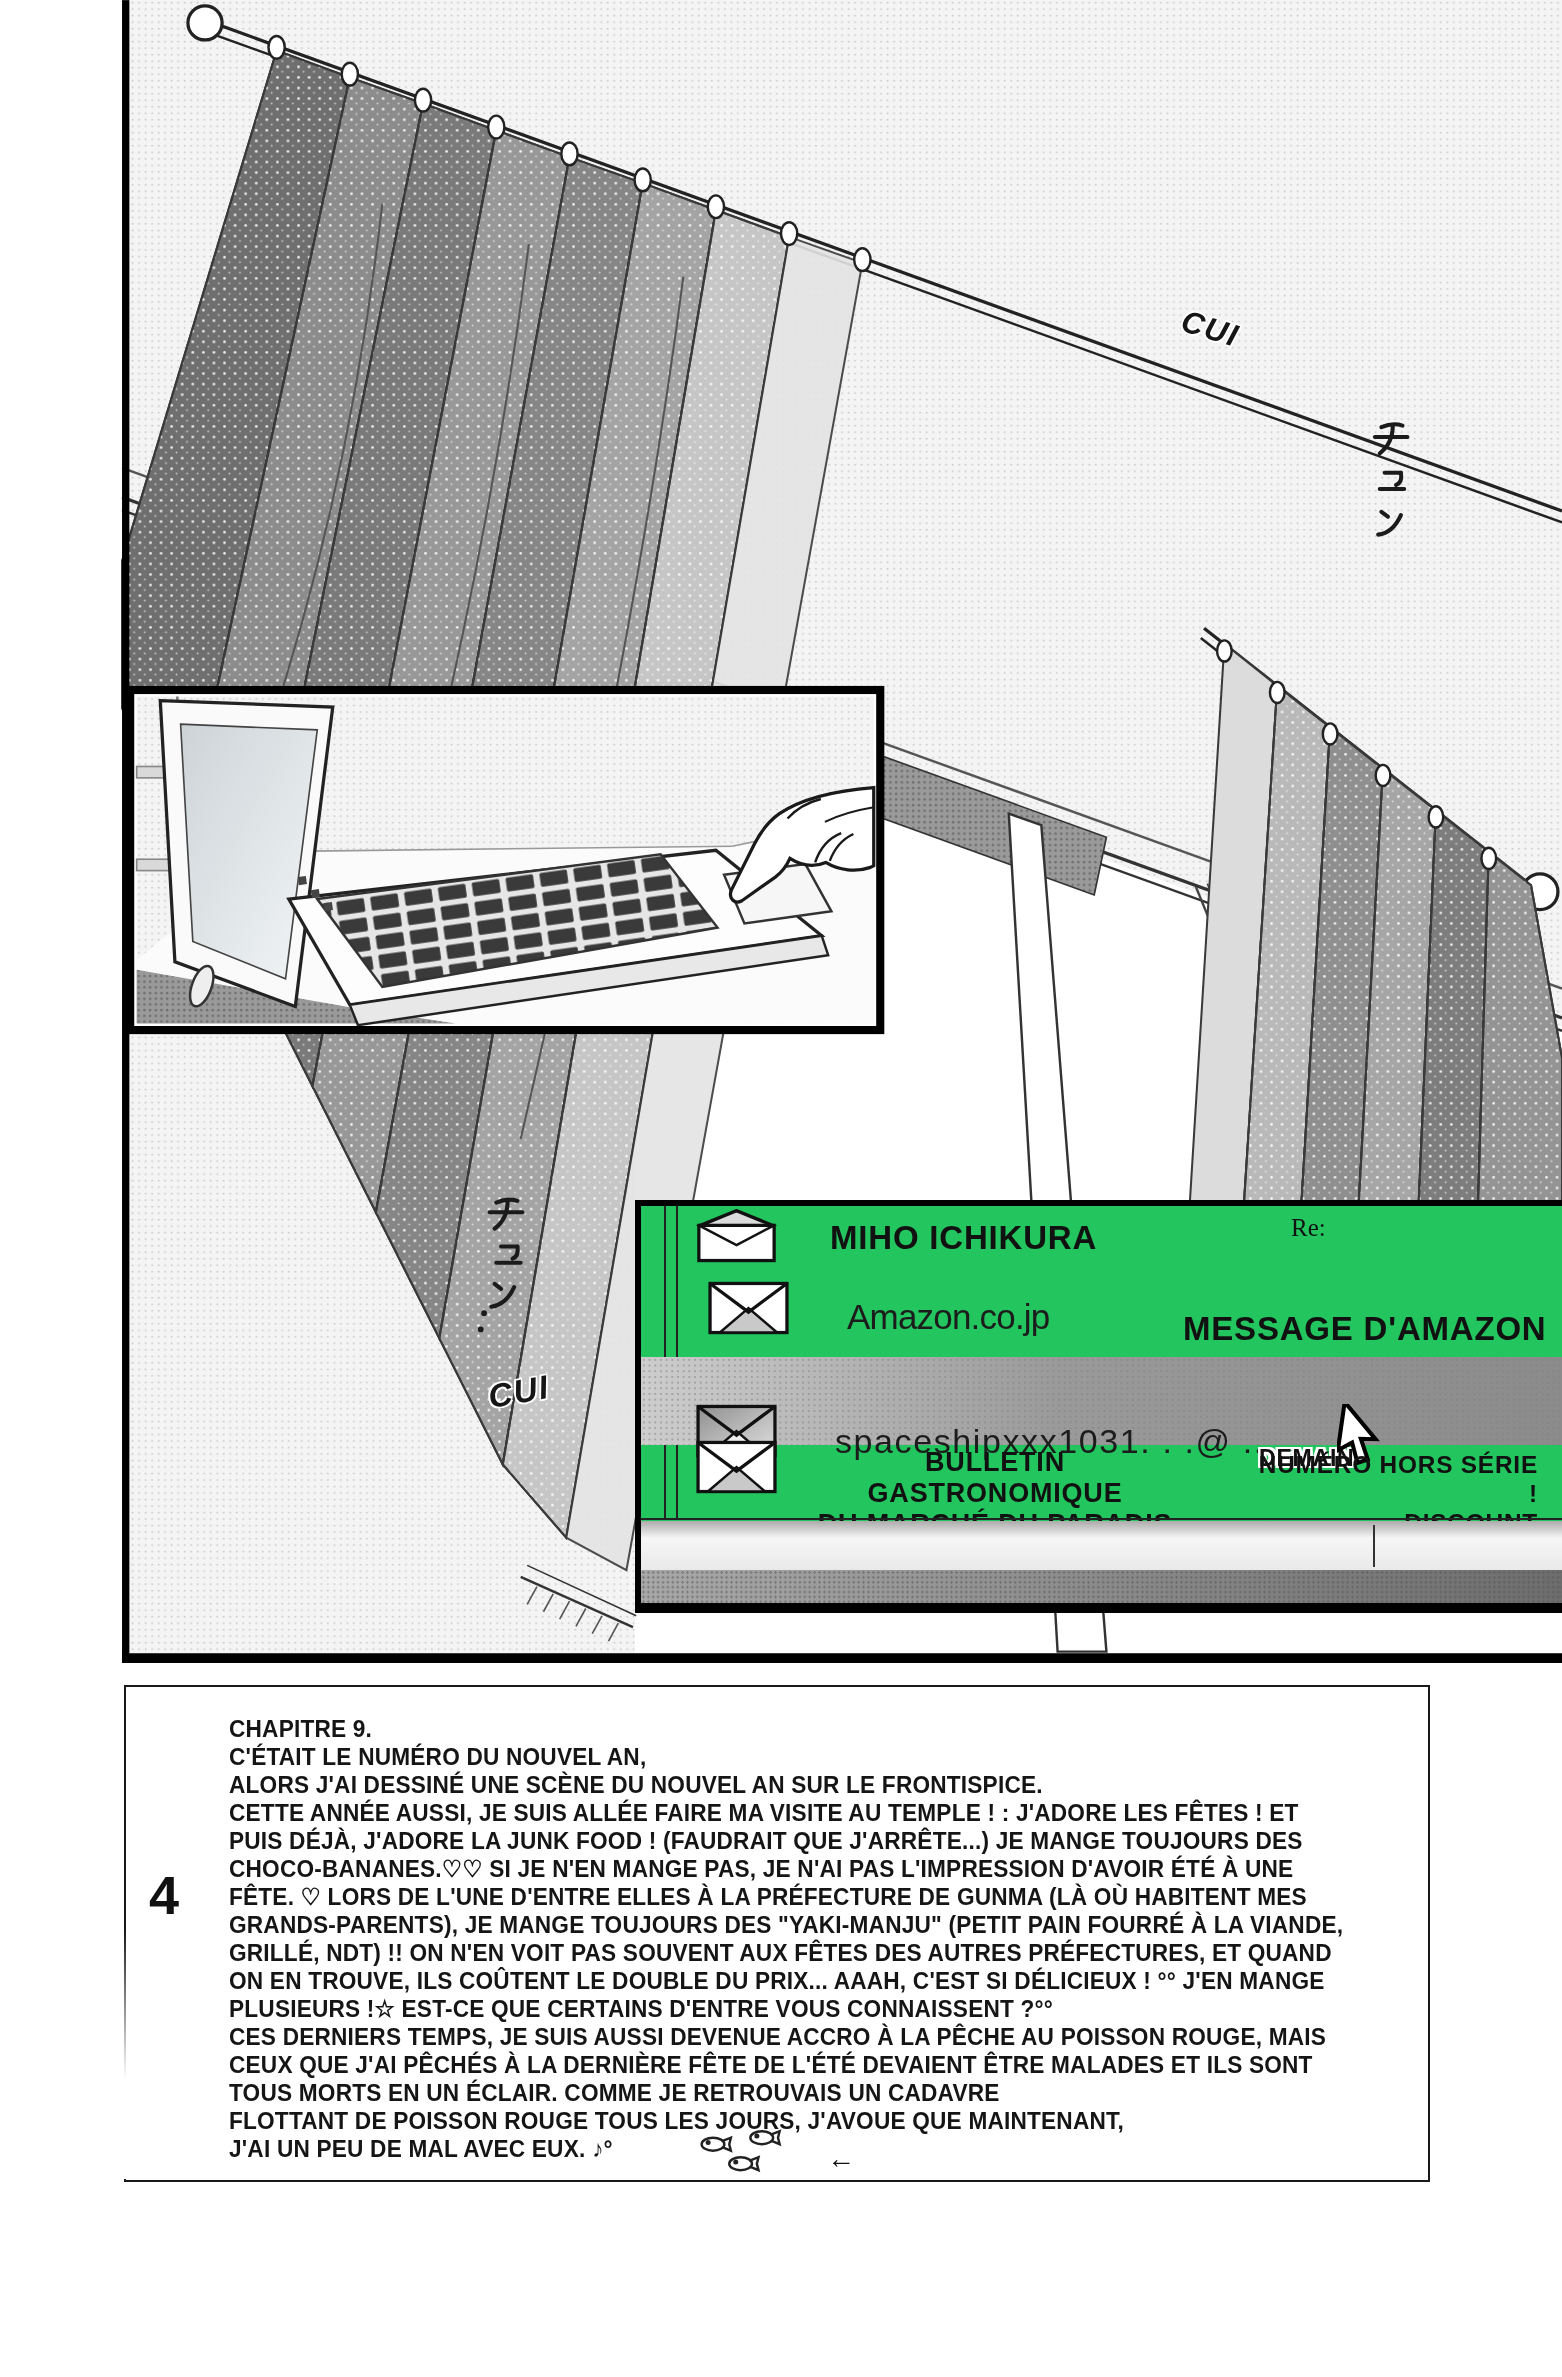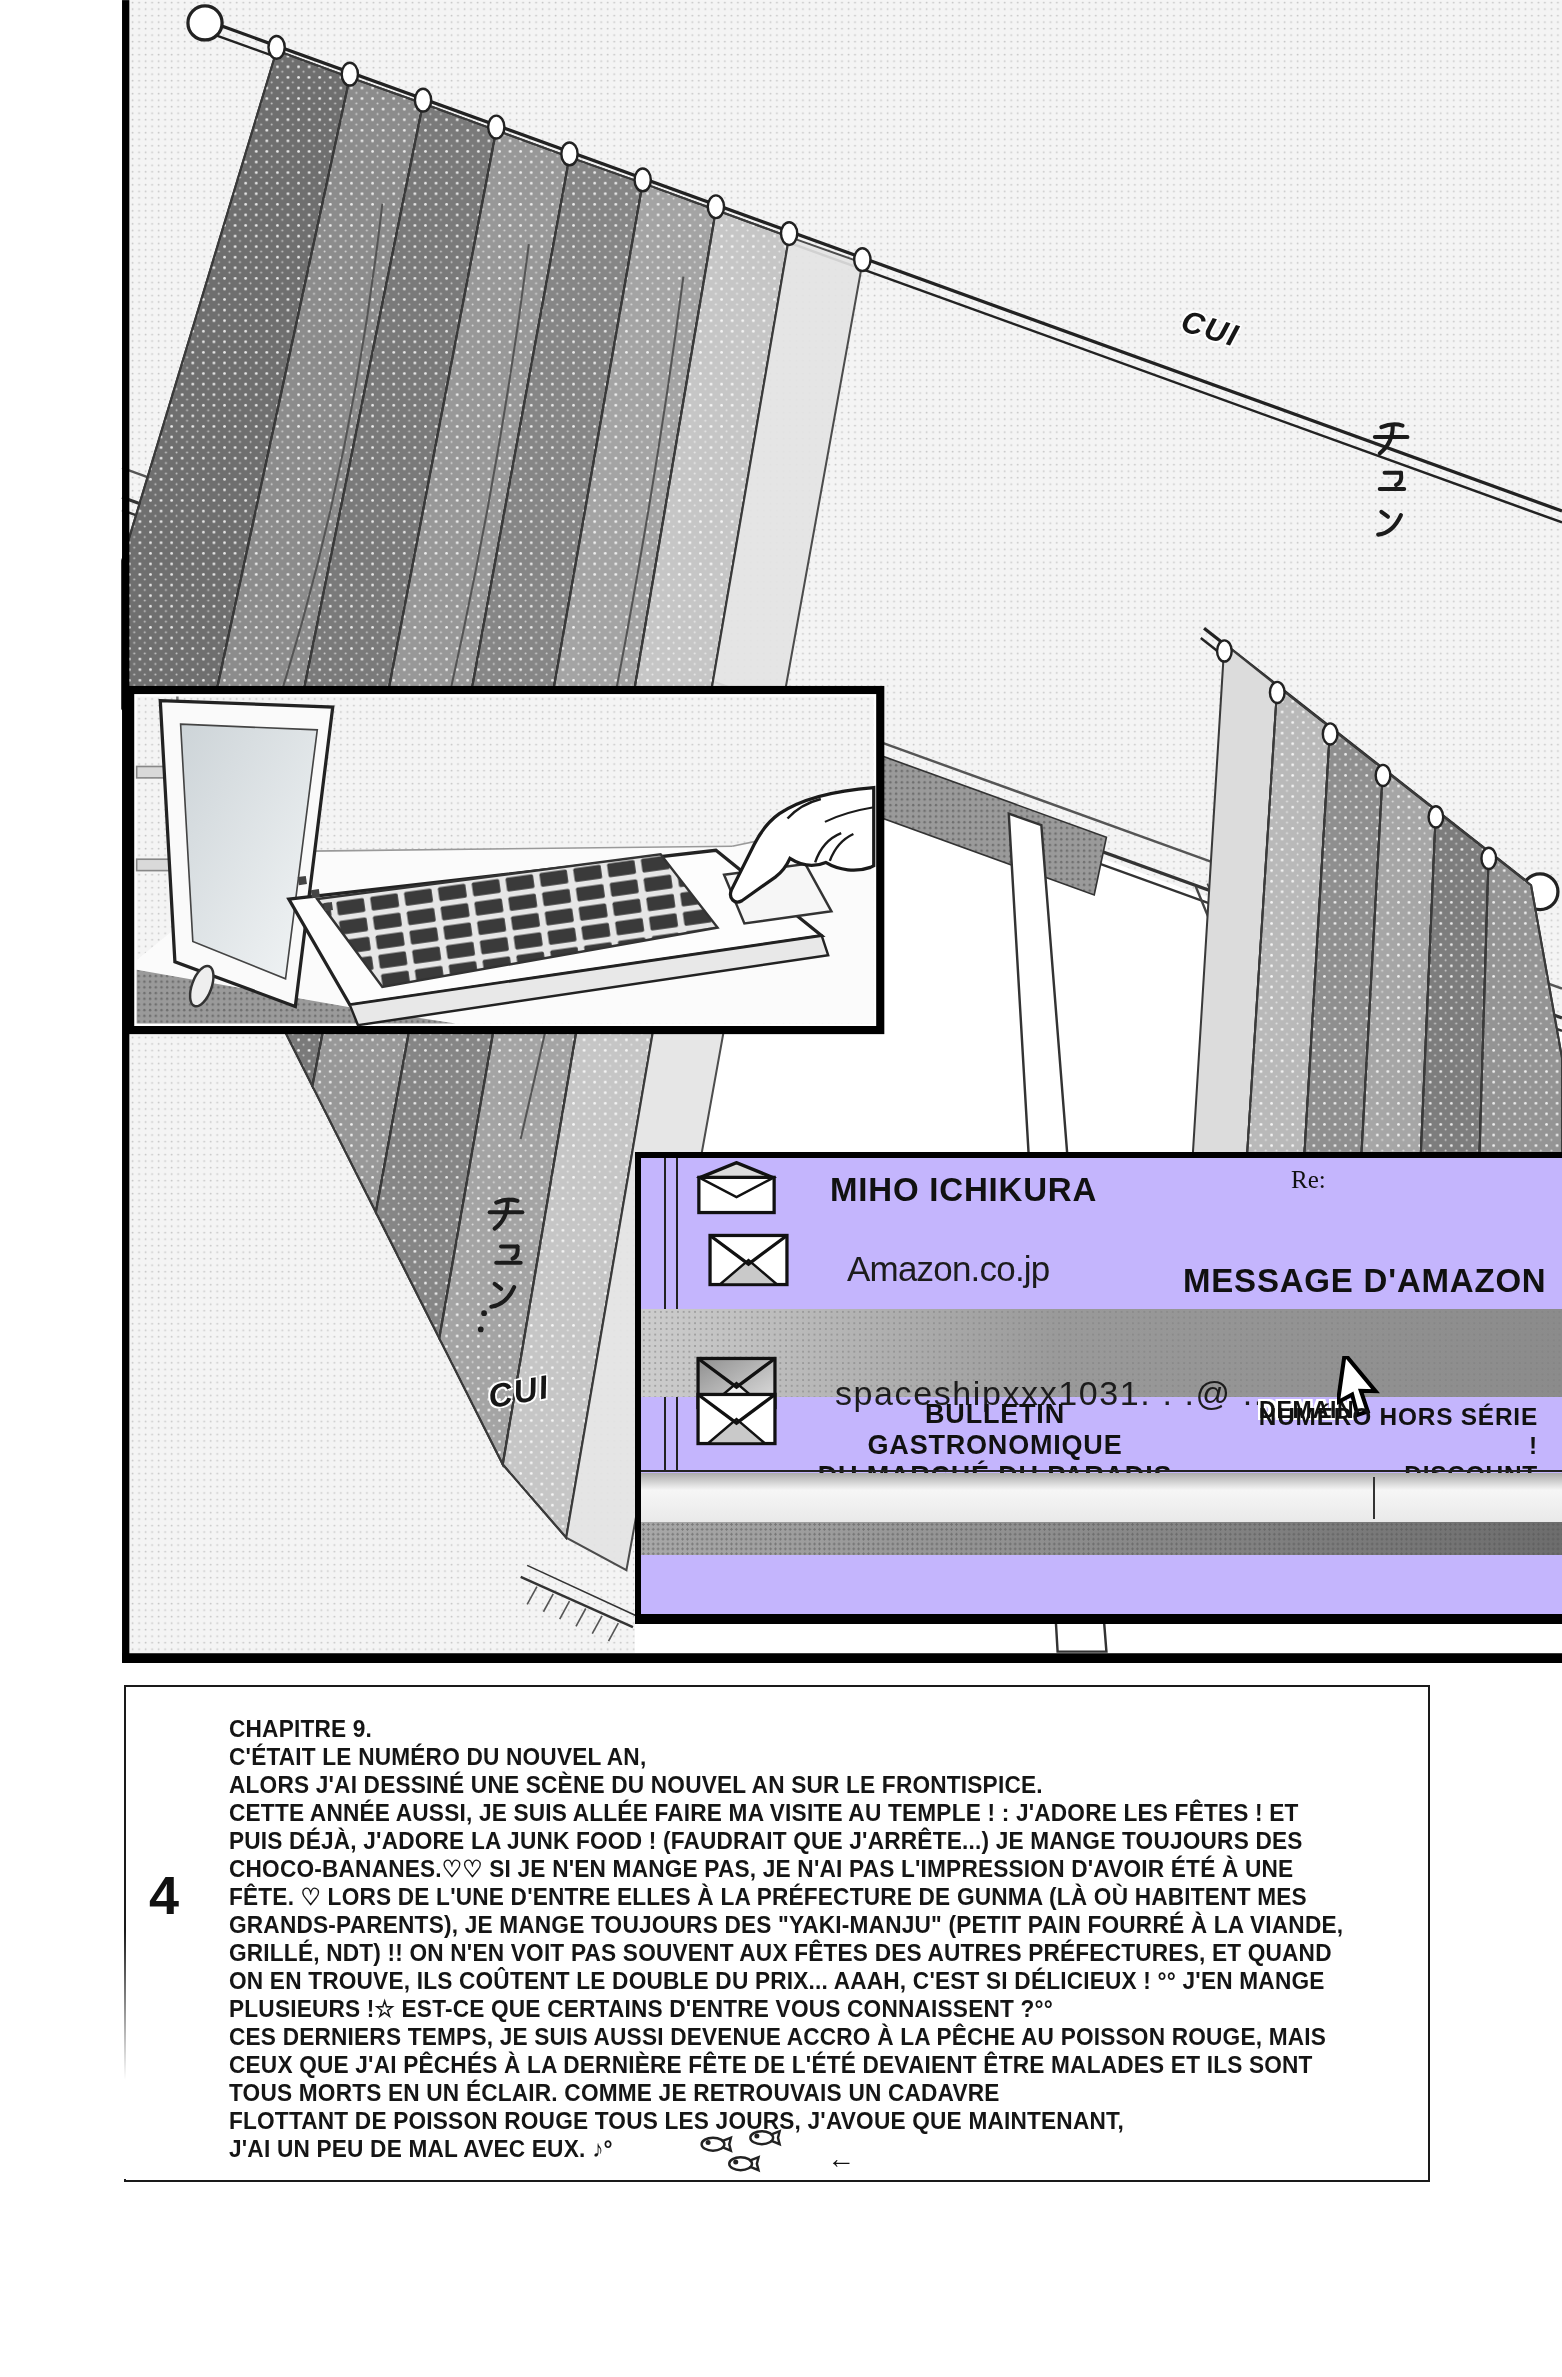--- a/index.html
+++ b/index.html
@@ -11,21 +11,21 @@
   
   #art-svg{position:absolute;left:0;top:0;}
 
   
   .sfx{position:absolute;font-weight:800;color:#161616;
        text-shadow:-1.6px -1.6px 0 #fff,1.6px -1.6px 0 #fff,-1.6px 1.6px 0 #fff,1.6px 1.6px 0 #fff;}
   #sfx-cui-top{left:1181px;top:311px;font-size:31px;letter-spacing:1.6px;transform:rotate(17deg);font-style:italic;}
   #sfx-cui-left{left:488px;top:1373px;font-size:33px;letter-spacing:1.6px;transform:rotate(-10deg);font-style:italic;}
 
   
-  #email-panel{left:635px;top:1152px;width:928px;height:472px;background:#c4b5fd;
+  #email-panel{left:635px;top:1200px;width:928px;height:413px;background:#22c55e;
     border-top:6.5px solid #000;border-left:6.5px solid #000;border-bottom:10.6px solid #000;box-sizing:border-box;}
   #email-panel .inner-rail{left:23px;top:0;height:312px;width:9.8px;border-left:2.4px solid #222;border-right:2.4px solid #222;}
   #email-panel .list-bottom{left:0;right:0;top:312px;height:2.4px;background:#222;}
   .sender-bold{font-weight:700;letter-spacing:0.8px;}
   #row3-band{left:0;right:0;top:151px;height:88px;
      background-image:radial-gradient(#80808088 1.1px,transparent 1.3px),linear-gradient(90deg,#cdcdcd,#9a9a9a 45%,#8b8b8b);
      background-size:5.7px 5.7px,100% 100%;}
   #demain{font-weight:800;color:#111;
      text-shadow:-2.4px -2.4px 0 #fff,2.4px -2.4px 0 #fff,-2.4px 2.4px 0 #fff,2.4px 2.4px 0 #fff,0 2.4px 0 #fff,0 -2.4px 0 #fff;}
   #scroll-strip{left:0;right:0;top:315px;height:49px;background:linear-gradient(180deg,#ababab,#f6f6f6 35%,#e9e9e9);}

